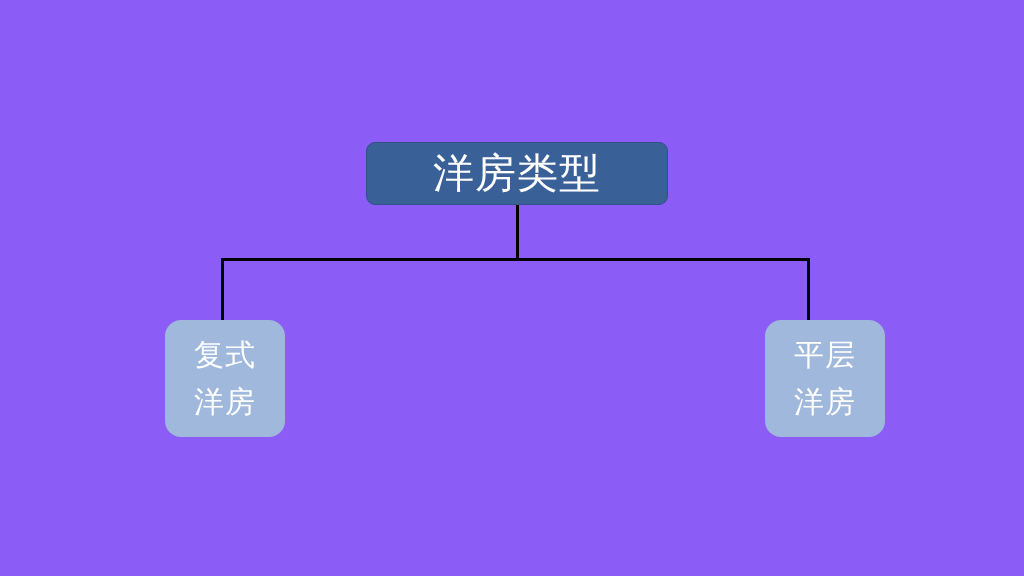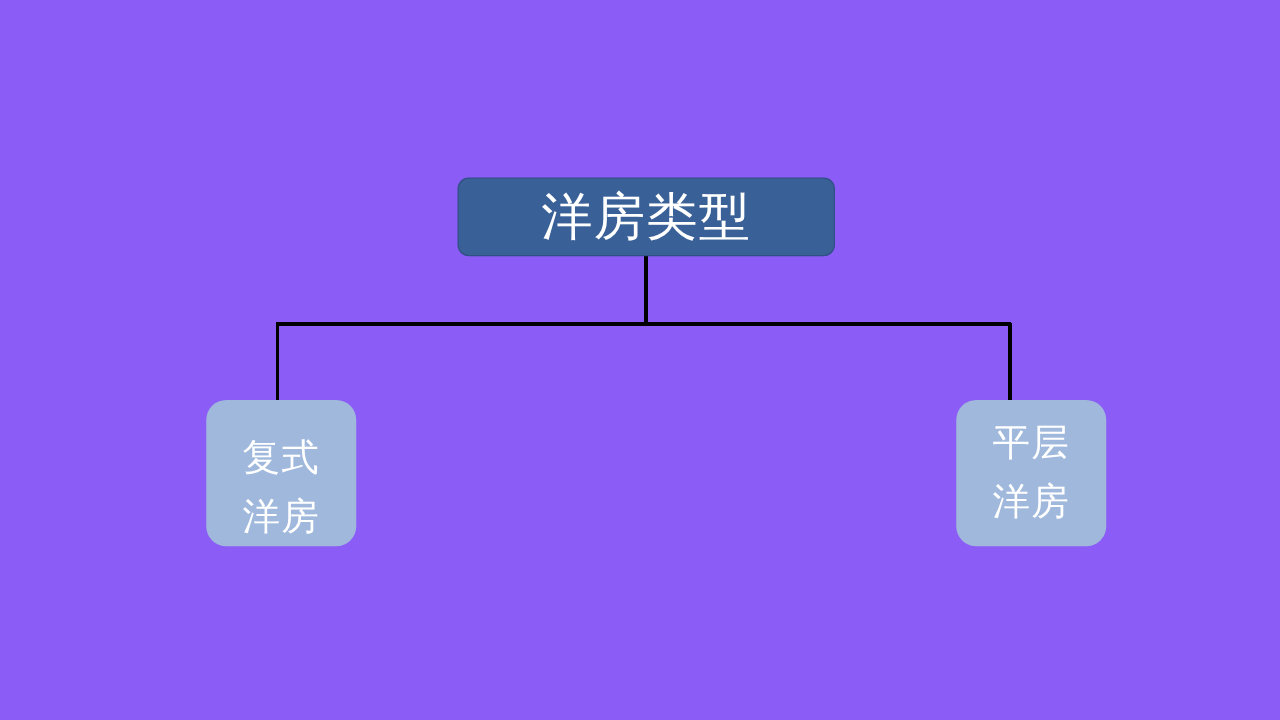--- a/index.html
+++ b/index.html
@@ -63,21 +63,21 @@
     font-weight: 400;
   }
 
   .node-child {
     width: 120px;
     height: 117px;
     background: #9FB8DC;
     border-radius: 16px;
   }
 
-  .node-child-left  { left: 165px; top: 320px; align-items: flex-end; }
+  .node-child-left  { left: 165px; top: 320px; }
   .node-child-right { left: 765px; top: 320px; }
 
   .node-child .node-label {
     font-size: 30px;
     line-height: 1.55;
     letter-spacing: 1px;
     font-weight: 400;
     white-space: pre-line;
   }
 </style>

